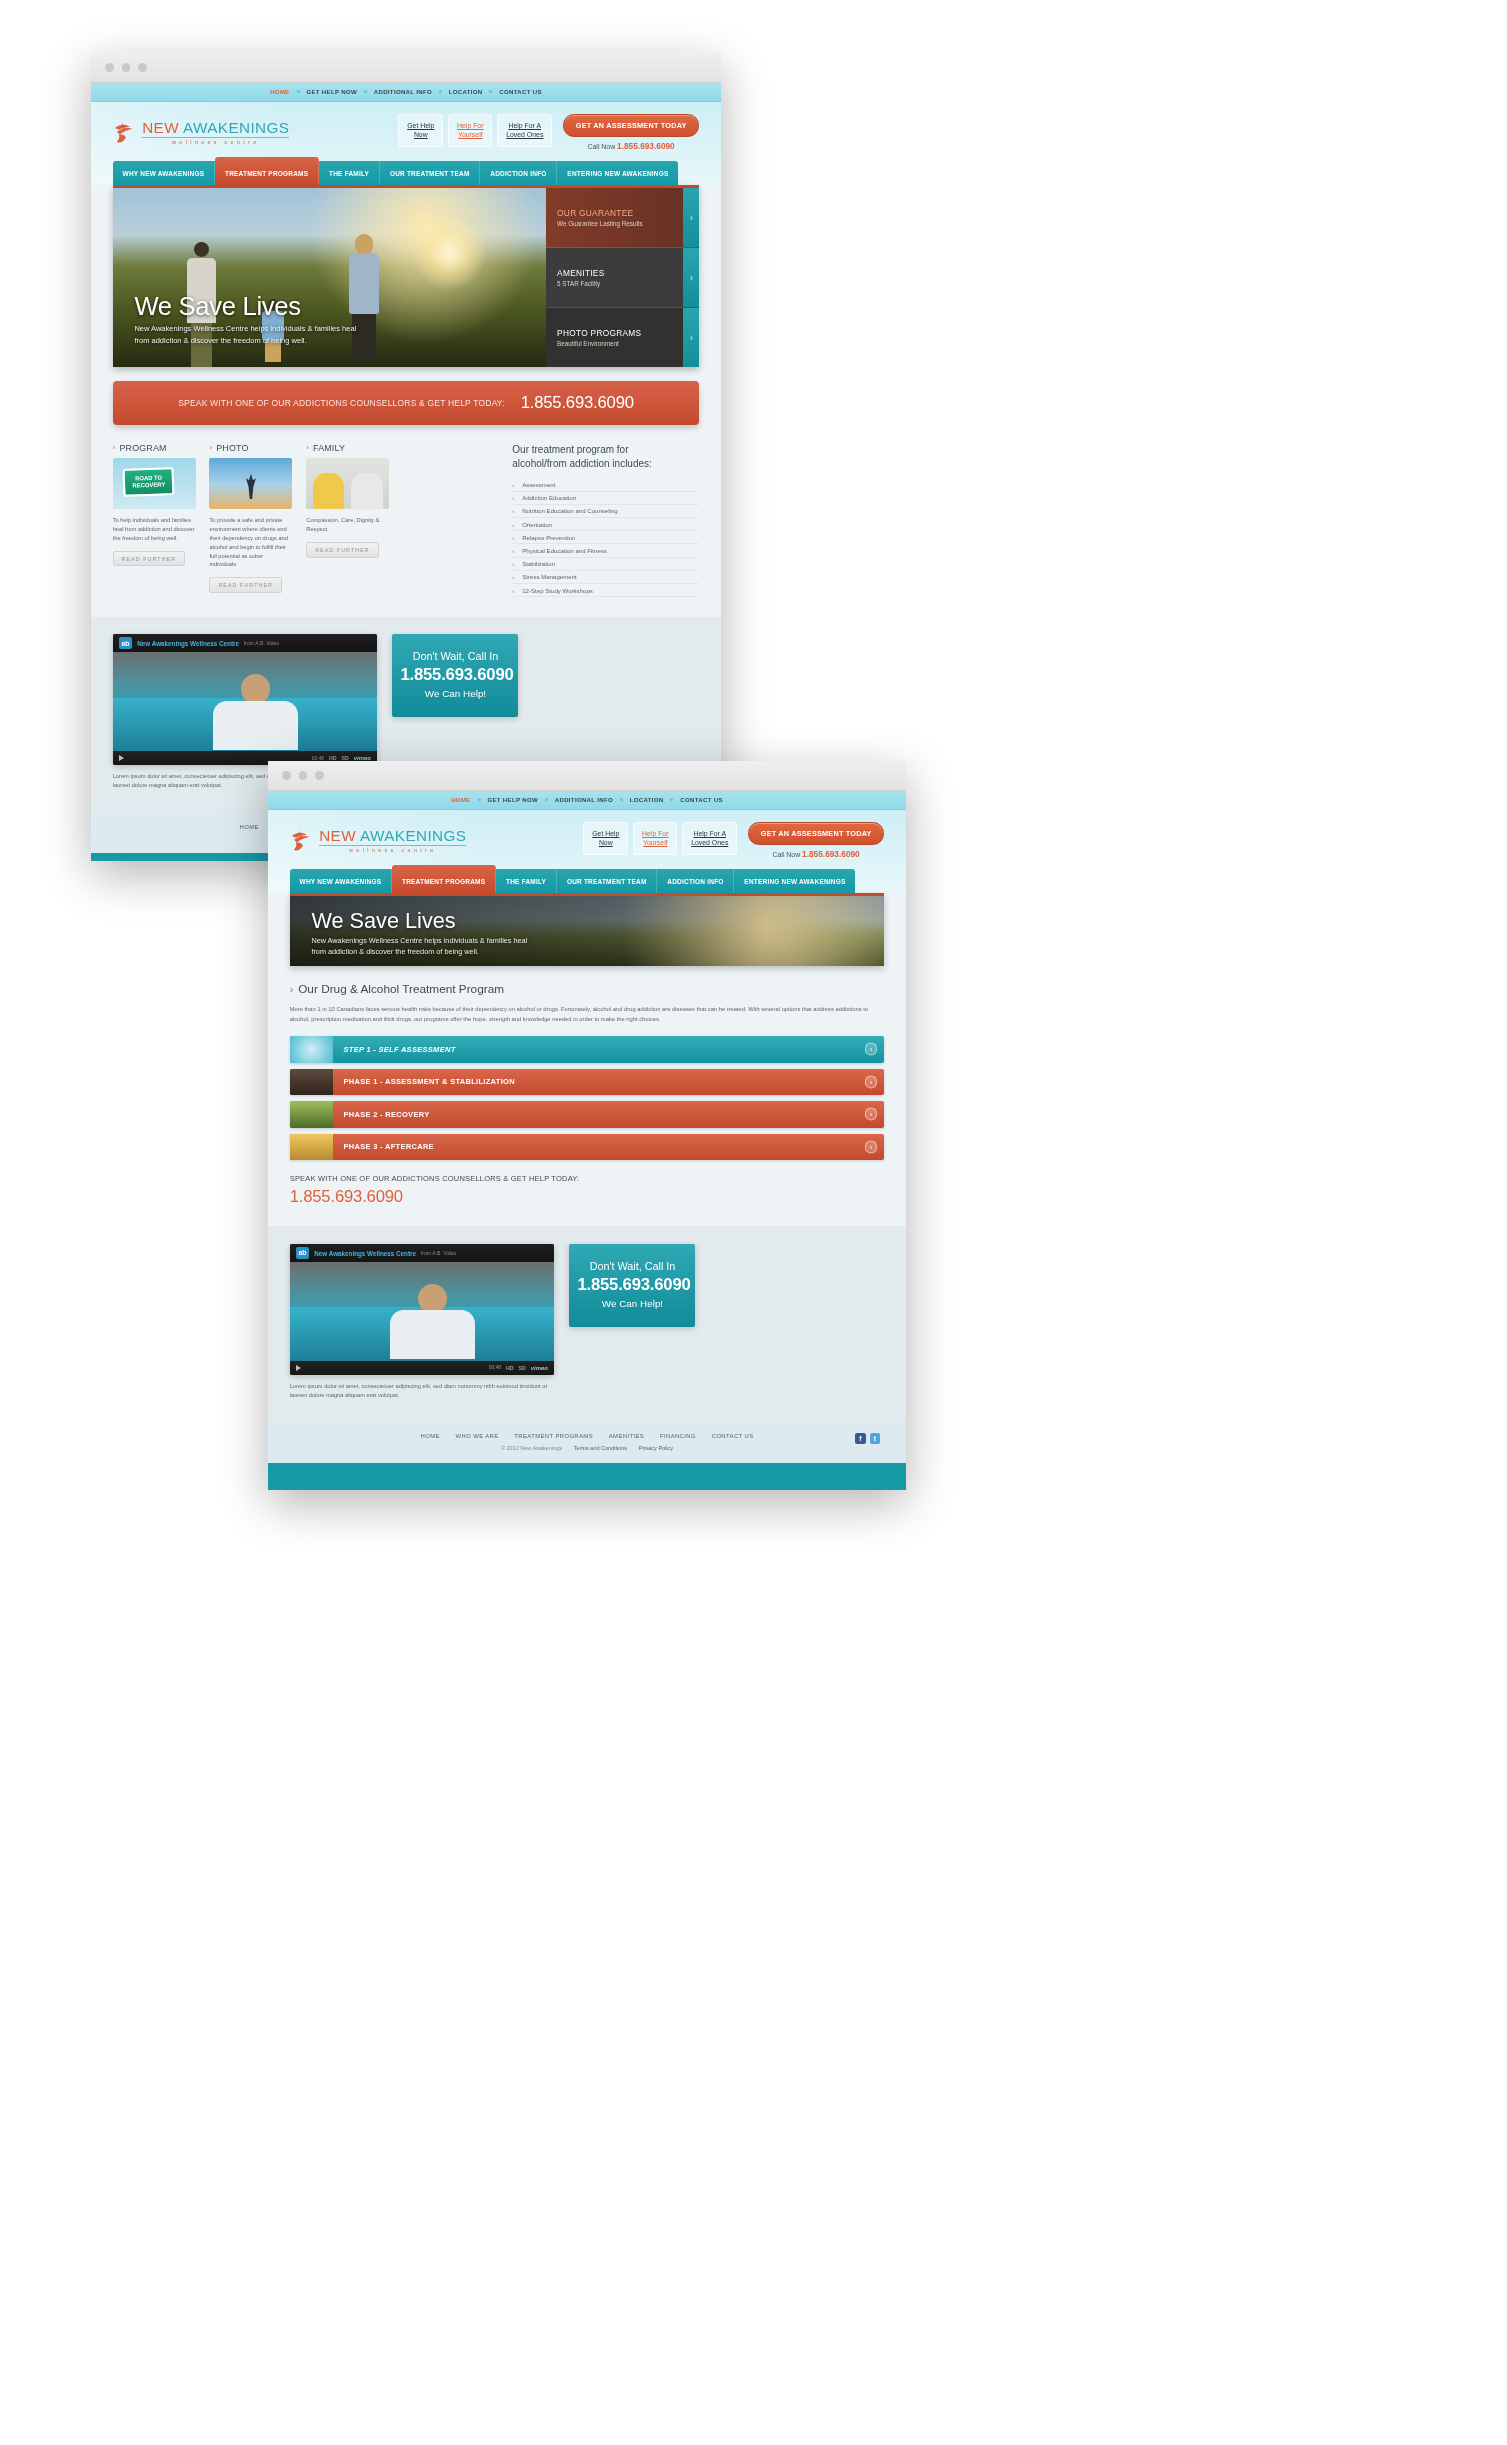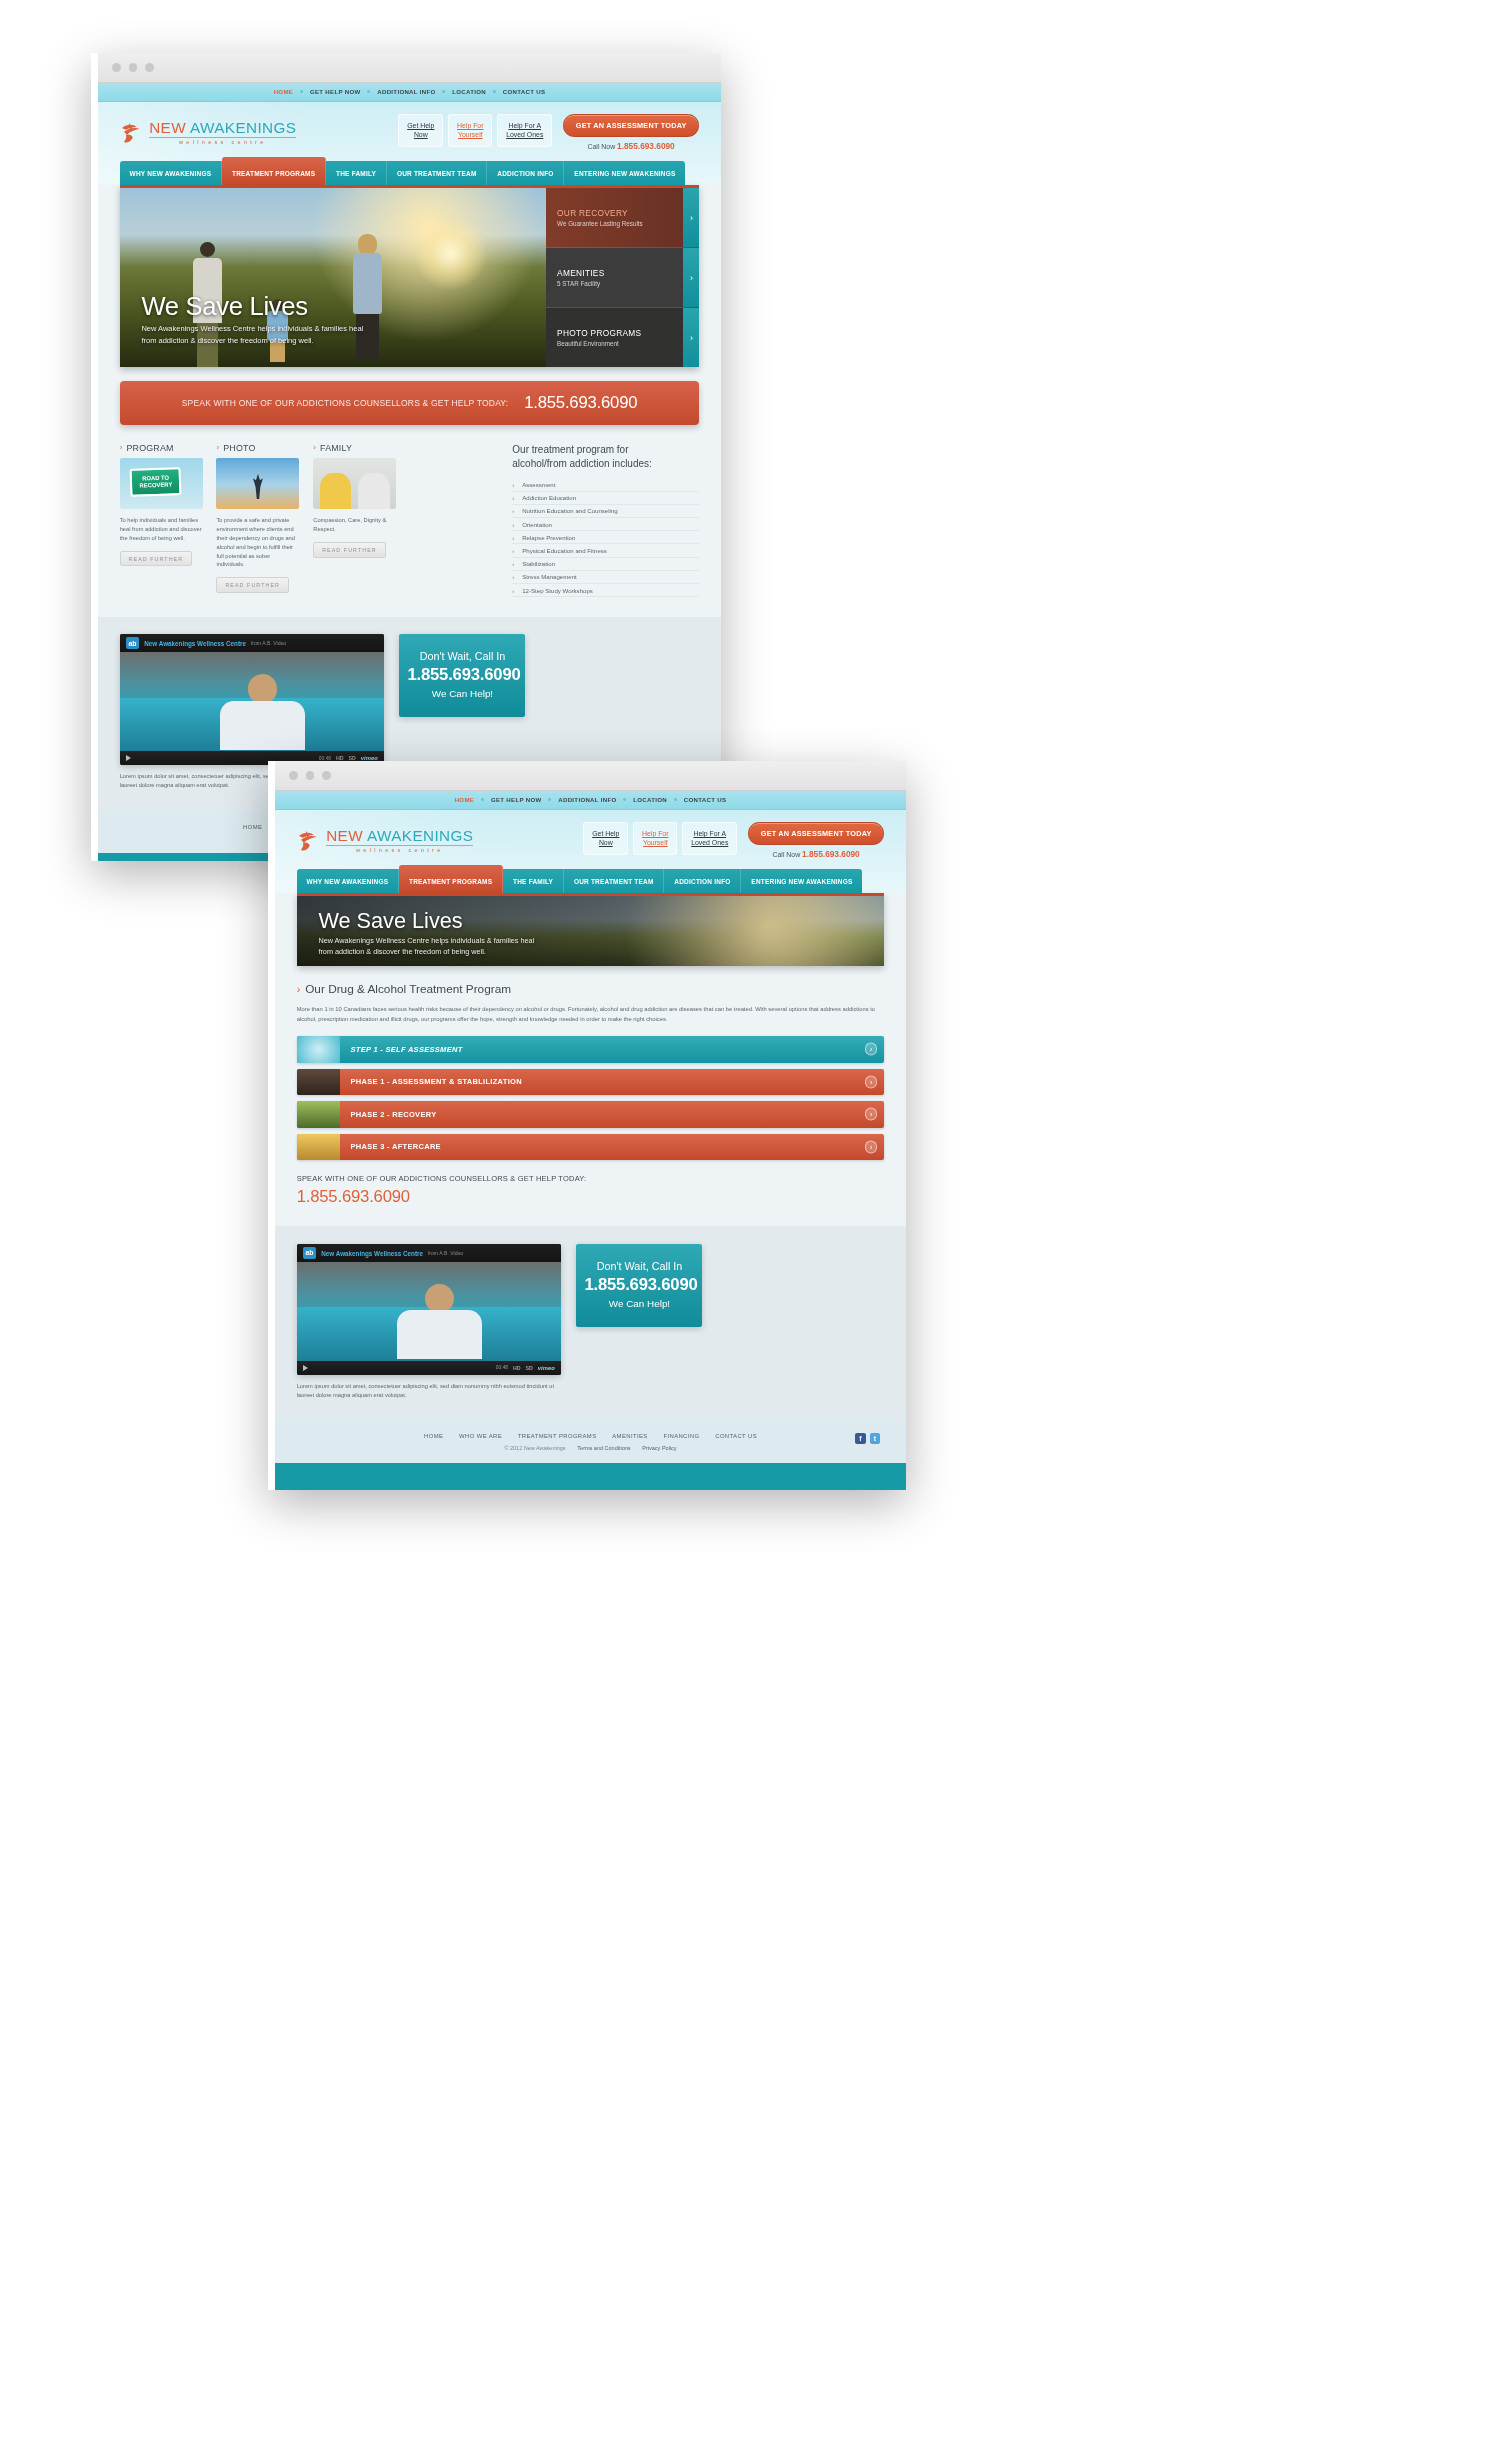--- a/index.html
+++ b/index.html
@@ -5,21 +5,21 @@
   * { box-sizing: border-box; margin: 0; padding: 0; }
   body {
     width: 1507px; height: 2446px;
     background: #ffffff;
     font-family: "Liberation Sans", sans-serif;
     position: relative;
     overflow: hidden;
   }
 
   
-  .window { position: absolute; background: #fff; box-shadow: 0 13.8px 45px rgba(0,0,0,.30); padding-left: 7px; }
+  .window { position: absolute; background: #fff; box-shadow: 0 13.8px 45px rgba(0,0,0,.30); }
   .chrome-bar {
     height: 29.6px; background: linear-gradient(#efefef,#e2e2e2);
     border-bottom: 1px solid #cfcfcf; display: flex; align-items: center;
     padding-left: 13.8px; gap: 7.9px;
   }
   .dot { width: 8.9px; height: 8.9px; border-radius: 50%; background: #c9c9c9; }
   .page { position: relative; overflow: hidden; }
 
   
   #win-home { left: 91px; top: 53px; width: 630px; height: 808px; }
@@ -407,21 +407,21 @@
           <div class="hero-caption">
             <div class="hero-title">We Save Lives</div>
             <div class="hero-sub">
               <span>New Awakenings Wellness Centre helps individuals &amp; families heal</span><br>
               <span>from addiction &amp; discover the freedom of being well.</span>
             </div>
           </div>
         </div>
         <div class="hero-panels">
           <div class="hpanel p1">
-            <div class="t">OUR RECOVERY</div>
+            <div class="t">OUR GUARANTEE</div>
             <div class="s">We Guarantee Lasting Results</div>
             <div class="arrow-tab">›</div>
           </div>
           <div class="hpanel p2">
             <div class="t">AMENITIES</div>
             <div class="s">5 STAR Facility</div>
             <div class="arrow-tab">›</div>
           </div>
           <div class="hpanel p3">
             <div class="t">PHOTO PROGRAMS</div>

